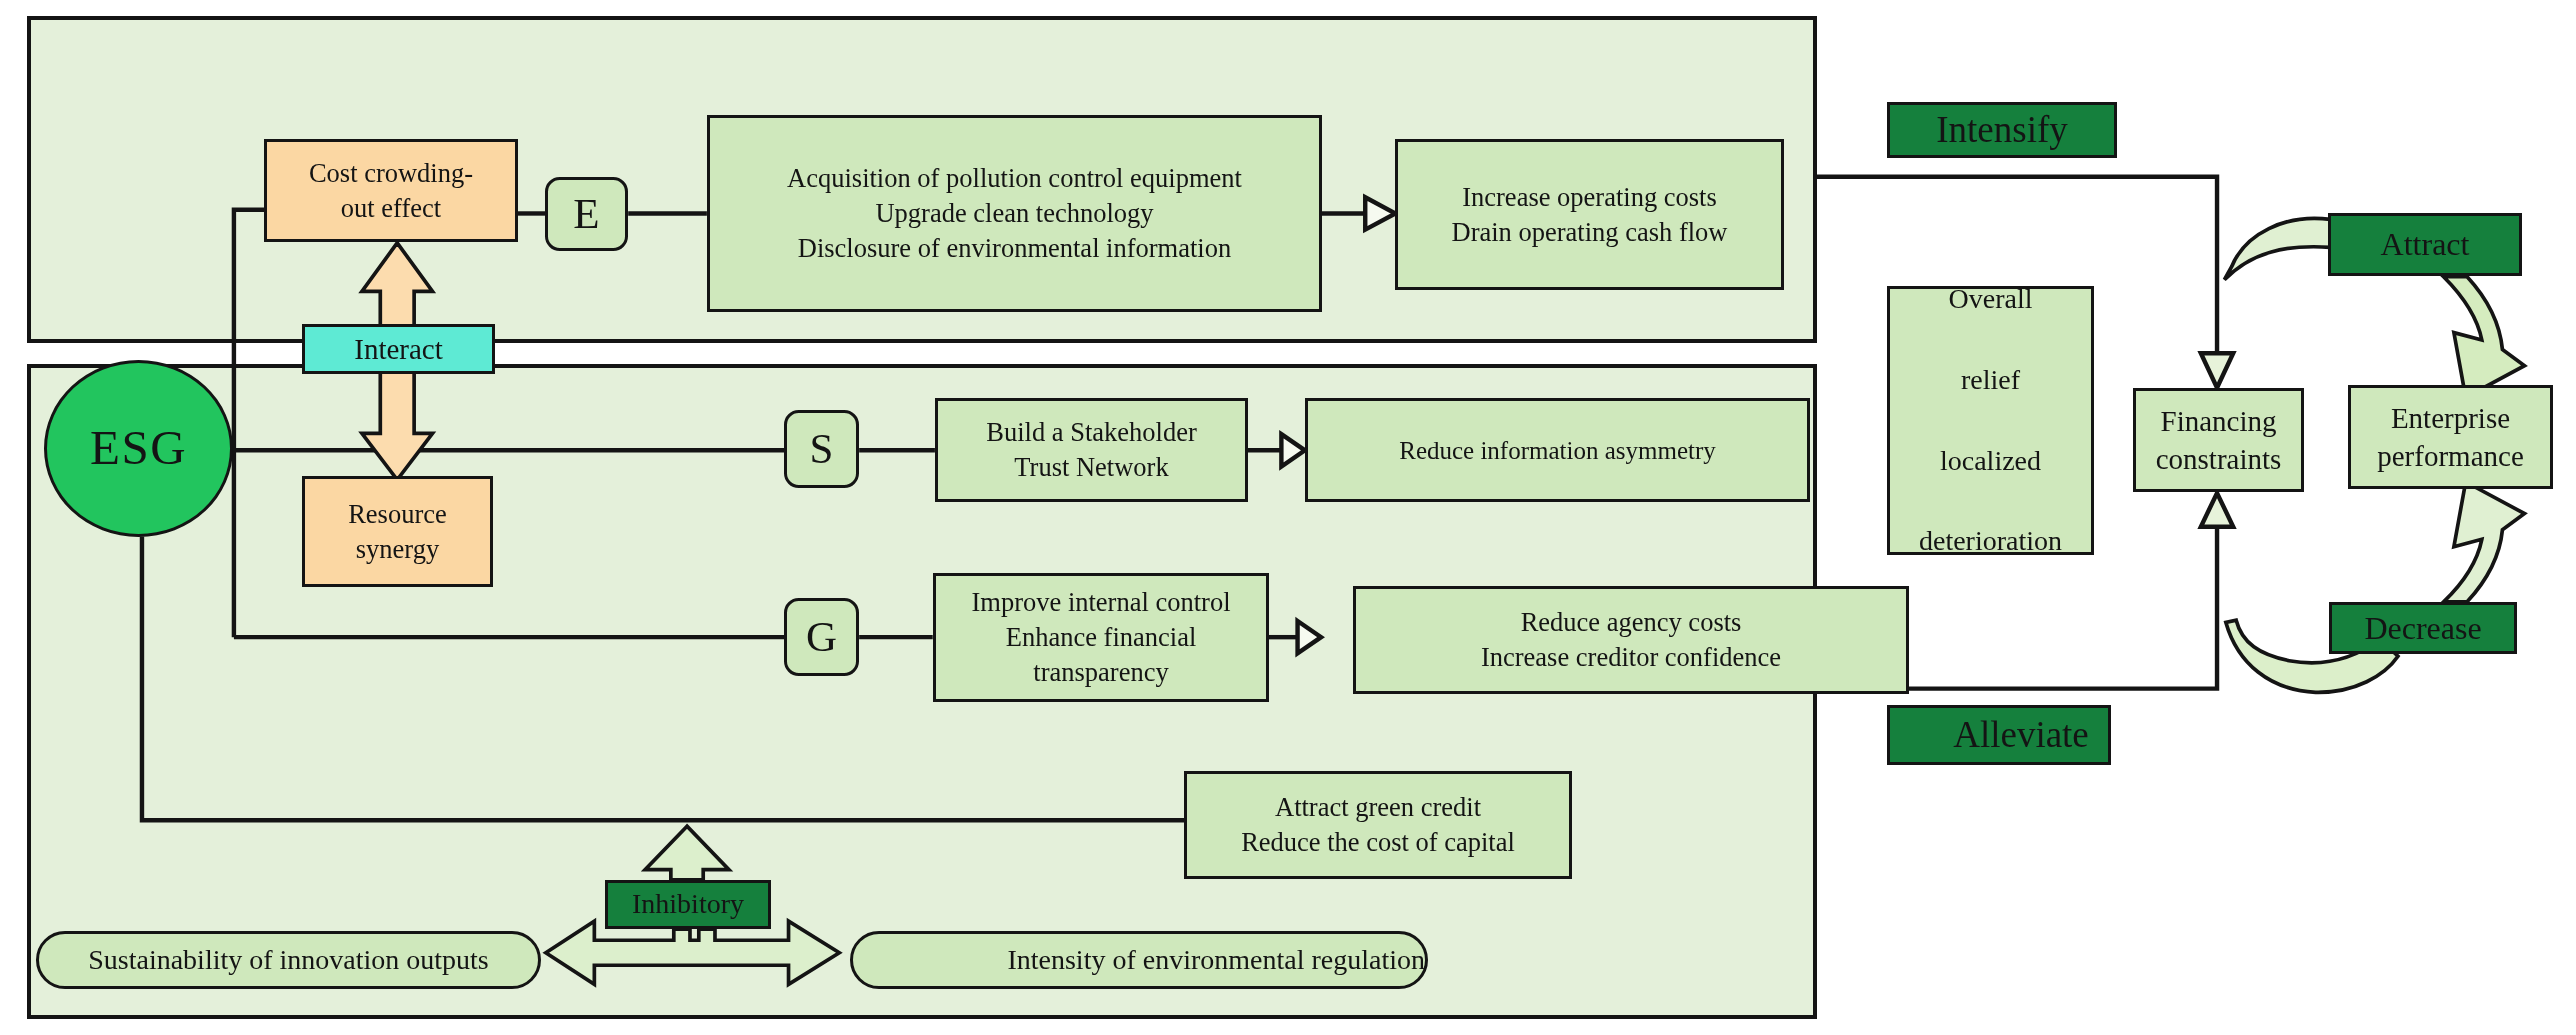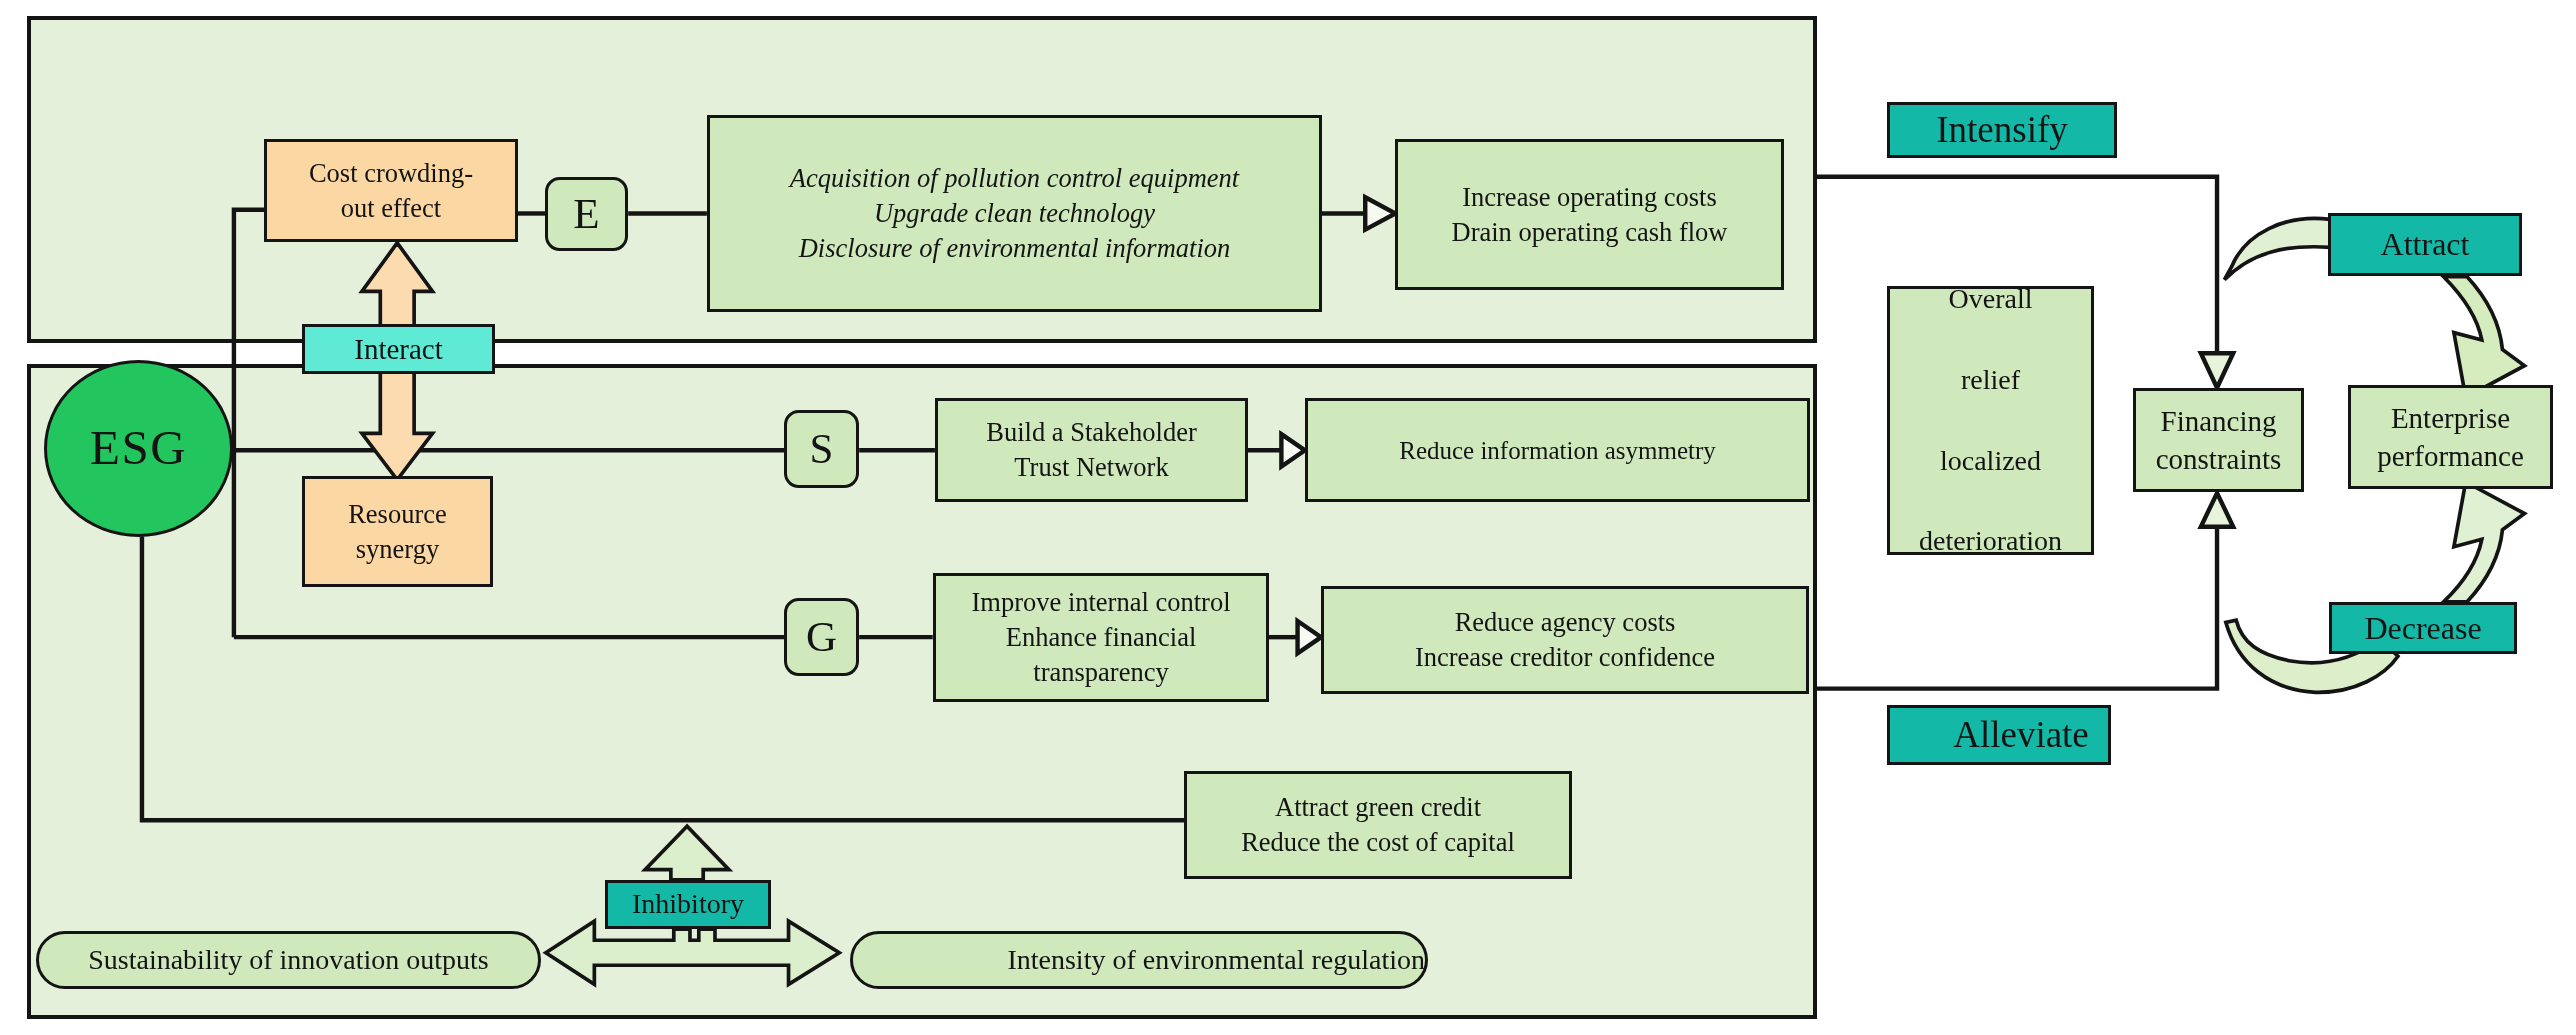--- a/index.html
+++ b/index.html
@@ -12,21 +12,21 @@
   }
   #overlay{position:absolute;left:0;top:0;width:2576px;height:1036px;z-index:2;pointer-events:none;}
   .box{
     position:absolute;box-sizing:border-box;border:3.7px solid #141414;background:#cfe8bc;
     display:flex;flex-direction:column;justify-content:center;align-items:center;
     text-align:center;z-index:3;line-height:1.32;font-size:26.5px;
   }
   .box .ln{white-space:nowrap;}
   .peach{background:#fbd7a3;}
   .gold{background:#5eead4;}
-  .accent{background:#14b8a6;}
+  .accent{background:#15803d;}
   .green2{background:#22c55e;}
   .round{border-radius:14.7px;}
   .ellipse{border-radius:50%;}
   .pill{border-radius:32px;border-width:3.7px;}
   .letter{font-size:43px;}
   .f34{font-size:25px;}
   .f38{font-size:28px;}
   .f40{font-size:29px;}
   .f44{font-size:32px;}
   .f50{font-size:37px;}
@@ -85,21 +85,21 @@
 
   <div class="box peach" style="left:264px;top:139px;width:254px;height:103px;">
     <div class="ln">Cost crowding-</div>
     <div class="ln">out effect</div>
   </div>
 
   <div class="box round letter" style="left:545px;top:177px;width:83px;height:74px;">
     <div class="ln">E</div>
   </div>
 
-  <div class="box" style="left:707px;top:115px;width:615px;height:197px;font-style:italic;">
+  <div class="box" style="left:707px;top:115px;width:615px;height:197px;">
     <div class="ln">Acquisition of pollution control equipment</div>
     <div class="ln">Upgrade clean technology</div>
     <div class="ln">Disclosure of environmental information</div>
   </div>
 
   <div class="box" style="left:1395px;top:139px;width:389px;height:151px;">
     <div class="ln">Increase operating costs</div>
     <div class="ln">Drain operating cash flow</div>
   </div>
 
@@ -132,21 +132,21 @@
   <div class="box round letter" style="left:784px;top:598px;width:75px;height:78px;">
     <div class="ln">G</div>
   </div>
 
   <div class="box" style="left:933px;top:573px;width:336px;height:129px;">
     <div class="ln">Improve internal control</div>
     <div class="ln">Enhance financial</div>
     <div class="ln">transparency</div>
   </div>
 
-  <div class="box" style="left:1321px;top:586px;width:488px;height:108px;align-items:center;">
+  <div class="box" style="left:1353px;top:586px;width:556px;height:108px;align-items:center;">
     <div class="ln">Reduce agency costs</div>
     <div class="ln">Increase creditor confidence</div>
   </div>
 
   <div class="box" style="left:1184px;top:771px;width:388px;height:108px;">
     <div class="ln">Attract green credit</div>
     <div class="ln">Reduce the cost of capital</div>
   </div>
 
   <div class="box accent f38" style="left:605px;top:880px;width:166px;height:49px;">

